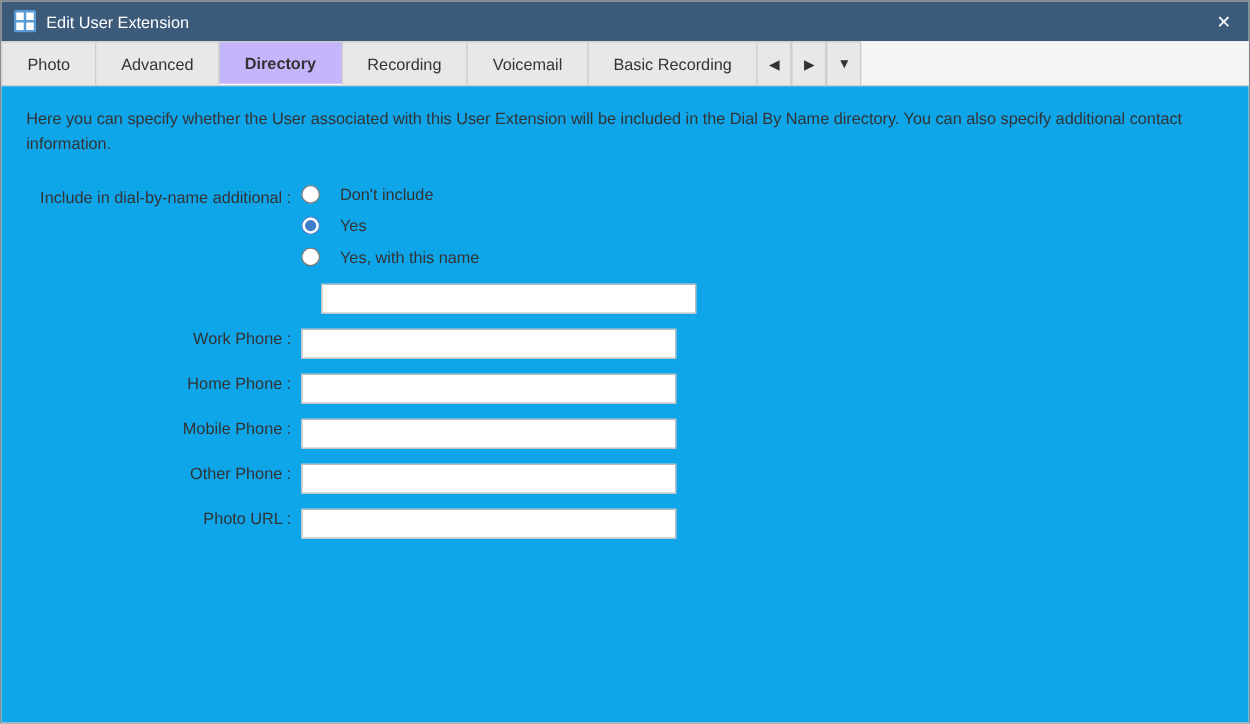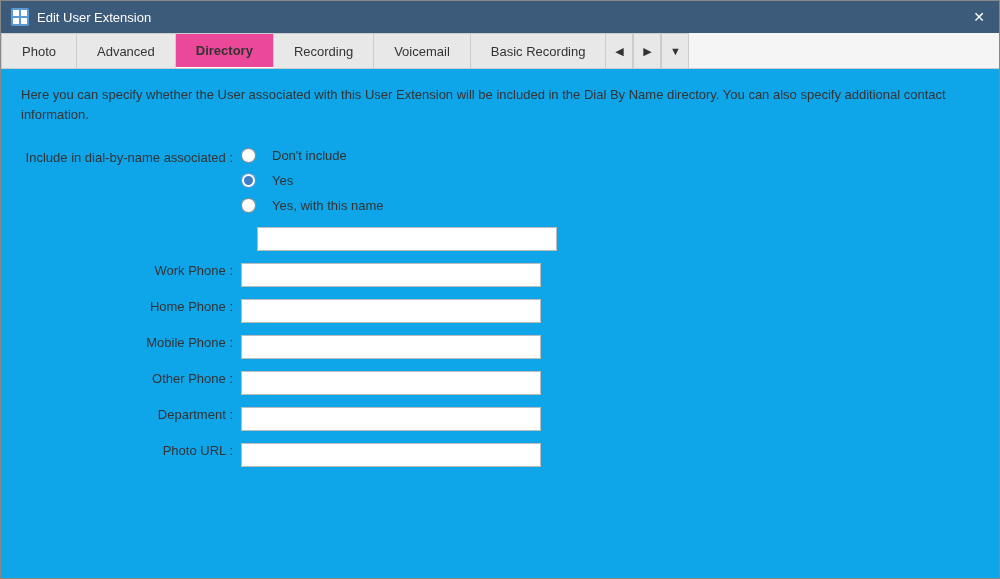--- a/index.html
+++ b/index.html
@@ -67,21 +67,21 @@
       border-bottom: none;
       background: #e8e8e8;
       cursor: pointer;
       font-size: 13px;
       color: #333;
       margin-right: -1px;
       white-space: nowrap;
     }
 
     .tab.active {
-      background: #ec4899;
+      background: #c4b5fd;
       font-weight: bold;
       border-bottom: 1px solid #ffffff;
       z-index: 1;
     }
 
     .tab-nav-btn {
       width: 28px;
       display: flex;
       align-items: center;
       justify-content: center;
@@ -220,21 +220,21 @@
     <div class="tab-nav-btn">▼</div>
   </div>
 
   <div class="content">
 
     <p class="description">Here you can specify whether the User associated with this User Extension will be included in the Dial By Name directory. You can also specify additional contact information.</p>
 
     <div class="form-section">
 
       <div class="include-row">
-        <div class="include-label">Include in dial-by-name associated :</div>
+        <div class="include-label">Include in dial-by-name additional :</div>
         <div class="radio-group">
           <div class="radio-option">
             <input type="radio" name="include-dir" id="dont-include" style="">
             <label for="dont-include">Don't include</label>
           </div>
           <div class="radio-option">
             <input type="radio" name="include-dir" id="yes" checked="" style="">
             <label for="yes">Yes</label>
           </div>
           <div class="radio-option">
@@ -261,24 +261,20 @@
       <div class="form-row">
         <div class="form-label">Mobile Phone :</div>
         <input type="text" class="text-input" value="" style="">
       </div>
 
       <div class="form-row">
         <div class="form-label">Other Phone :</div>
         <input type="text" class="text-input" value="" style="">
       </div>
 
-      <div class="form-row">
-        <div class="form-label">Department :</div>
-        <input type="text" class="text-input" value="" style="">
-      </div>
 
       <div class="form-row">
         <div class="form-label">Photo URL :</div>
         <input type="text" class="text-input" value="" style="">
       </div>
 
     </div>
   </div>
 </div>
 

